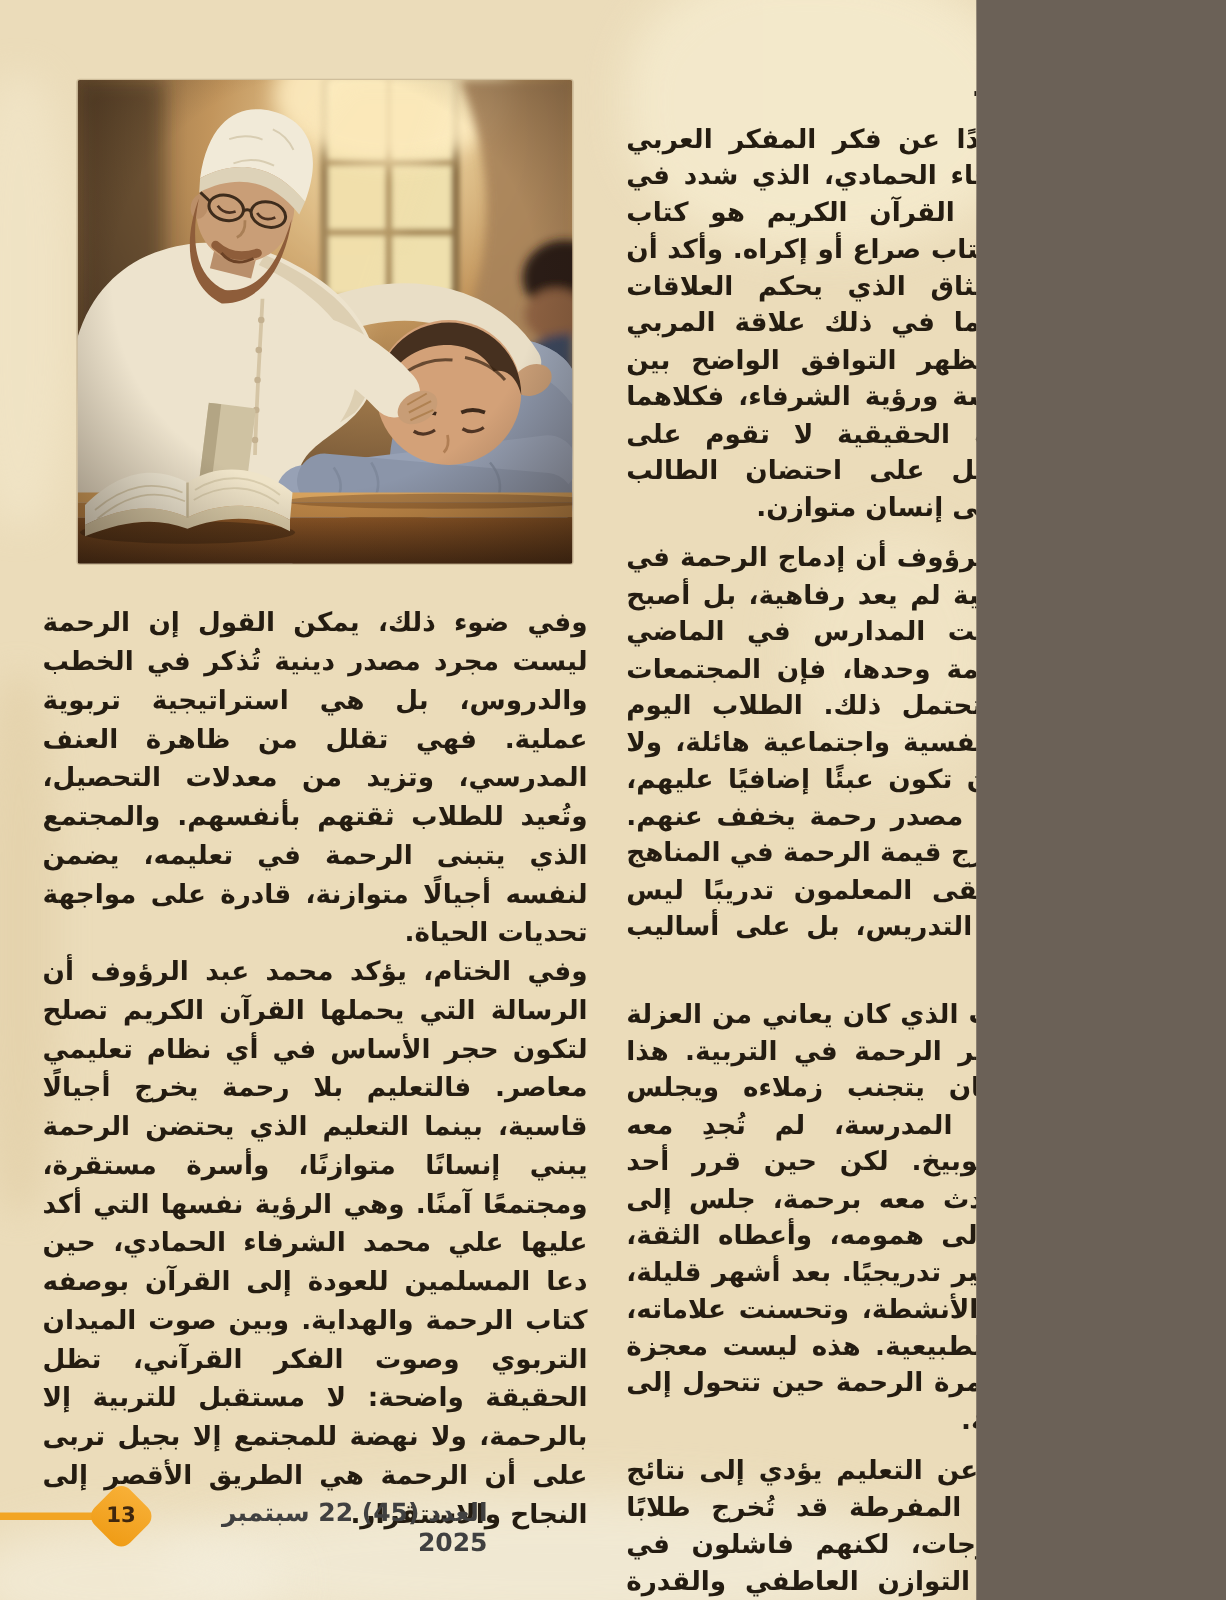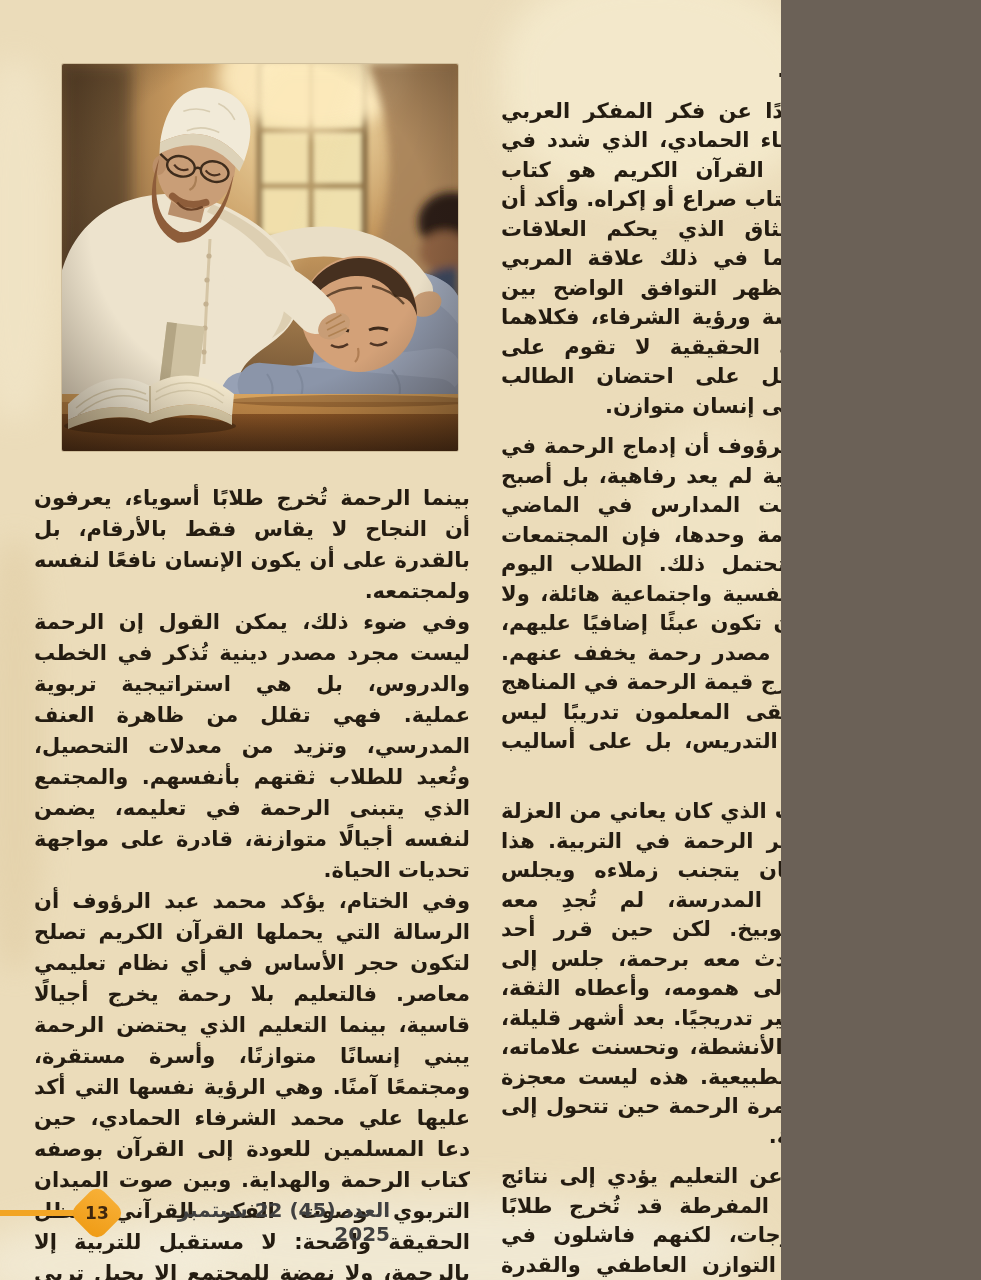--- a/index.html
+++ b/index.html
@@ -196,21 +196,20 @@
 
   <section class="col col-right">
     <p>لتحمل المسؤولية.</p>
     <p>ولم يكن هذا بعيدًا عن فكر المفكر العربي علي محمد الشرفاء الحمادي، الذي شدد في مؤلفاته على أن القرآن الكريم هو كتاب رحمة وهداية، لا كتاب صراع أو إكراه. وأكد أن الرحمة هي الميثاق الذي يحكم العلاقات الإنسانية كلها، بما في ذلك علاقة المربي بالمتربي. وهنا يظهر التوافق الواضح بين رؤية مدير المدرسة ورؤية الشرفاء، فكلاهما يريان أن التربية الحقيقية لا تقوم على العقاب وحده، بل على احتضان الطالب بالرحمة ليتحول إلى إنسان متوازن.</p>
     <p>ويرى محمد عبد الرؤوف أن إدماج الرحمة في السياسات التعليمية لم يعد رفاهية، بل أصبح ضرورة. فإذا كانت المدارس في الماضي تعتمد على الصرامة وحدها، فإن المجتمعات الحديثة لم تعد تحتمل ذلك. الطلاب اليوم يعيشون ضغوطًا نفسية واجتماعية هائلة، ولا يمكن للمدرسة أن تكون عبئًا إضافيًا عليهم، بل يجب أن تكون مصدر رحمة يخفف عنهم. لذلك يقترح أن تُدرج قيمة الرحمة في المناهج التربوية، وأن يتلقى المعلمون تدريبًا ليس فقط على طرق التدريس، بل على أساليب الرحمة التربوية.</p>
     <p>ولعل قصة الطالب الذي كان يعاني من العزلة خير مثال على أثر الرحمة في التربية. هذا الطالب، الذي كان يتجنب زملاءه ويجلس وحيدًا في فناء المدرسة، لم تُجدِ معه العقوبات ولا التوبيخ. لكن حين قرر أحد المعلمين أن يتحدث معه برحمة، جلس إلى جواره، واستمع إلى همومه، وأعطاه الثقة، بدأت شخصيته تتغير تدريجيًا. بعد أشهر قليلة، صار مشاركًا في الأنشطة، وتحسنت علاماته، وعاد إلى حياته الطبيعية. هذه ليست معجزة تعليمية، بل هي ثمرة الرحمة حين تتحول إلى أسلوب في التربية.</p>
     <p>إن غياب الرحمة عن التعليم يؤدي إلى نتائج كارثية. فالقسوة المفرطة قد تُخرج طلابًا ناجحين في الدرجات، لكنهم فاشلون في الحياة، يفتقدون التوازن العاطفي والقدرة على التعامل مع الآخرين.</p>
   </section>
 
   <section class="col col-left">
-    <p>بينما الرحمة تُخرج طلابًا أسوياء، يعرفون أن النجاح لا يقاس فقط بالأرقام، بل بالقدرة على أن يكون الإنسان نافعًا لنفسه ولمجتمعه.</p>
     <p>وفي ضوء ذلك، يمكن القول إن الرحمة ليست مجرد مصدر دينية تُذكر في الخطب والدروس، بل هي استراتيجية تربوية عملية. فهي تقلل من ظاهرة العنف المدرسي، وتزيد من معدلات التحصيل، وتُعيد للطلاب ثقتهم بأنفسهم. والمجتمع الذي يتبنى الرحمة في تعليمه، يضمن لنفسه أجيالًا متوازنة، قادرة على مواجهة تحديات الحياة.</p>
     <p>وفي الختام، يؤكد محمد عبد الرؤوف أن الرسالة التي يحملها القرآن الكريم تصلح لتكون حجر الأساس في أي نظام تعليمي معاصر. فالتعليم بلا رحمة يخرج أجيالًا قاسية، بينما التعليم الذي يحتضن الرحمة يبني إنسانًا متوازنًا، وأسرة مستقرة، ومجتمعًا آمنًا. وهي الرؤية نفسها التي أكد عليها علي محمد الشرفاء الحمادي، حين دعا المسلمين للعودة إلى القرآن بوصفه كتاب الرحمة والهداية. وبين صوت الميدان التربوي وصوت الفكر القرآني، تظل الحقيقة واضحة: لا مستقبل للتربية إلا بالرحمة، ولا نهضة للمجتمع إلا بجيل تربى على أن الرحمة هي الطريق الأقصر إلى النجاح والاستقرار.</p>
   </section>
 
   <div class="footer-rule"></div>
   <div class="page-badge">
     <span>13</span>
   </div>
   <div class="issue-line">العدد (45) 22 سبتمبر 2025</div>
 

